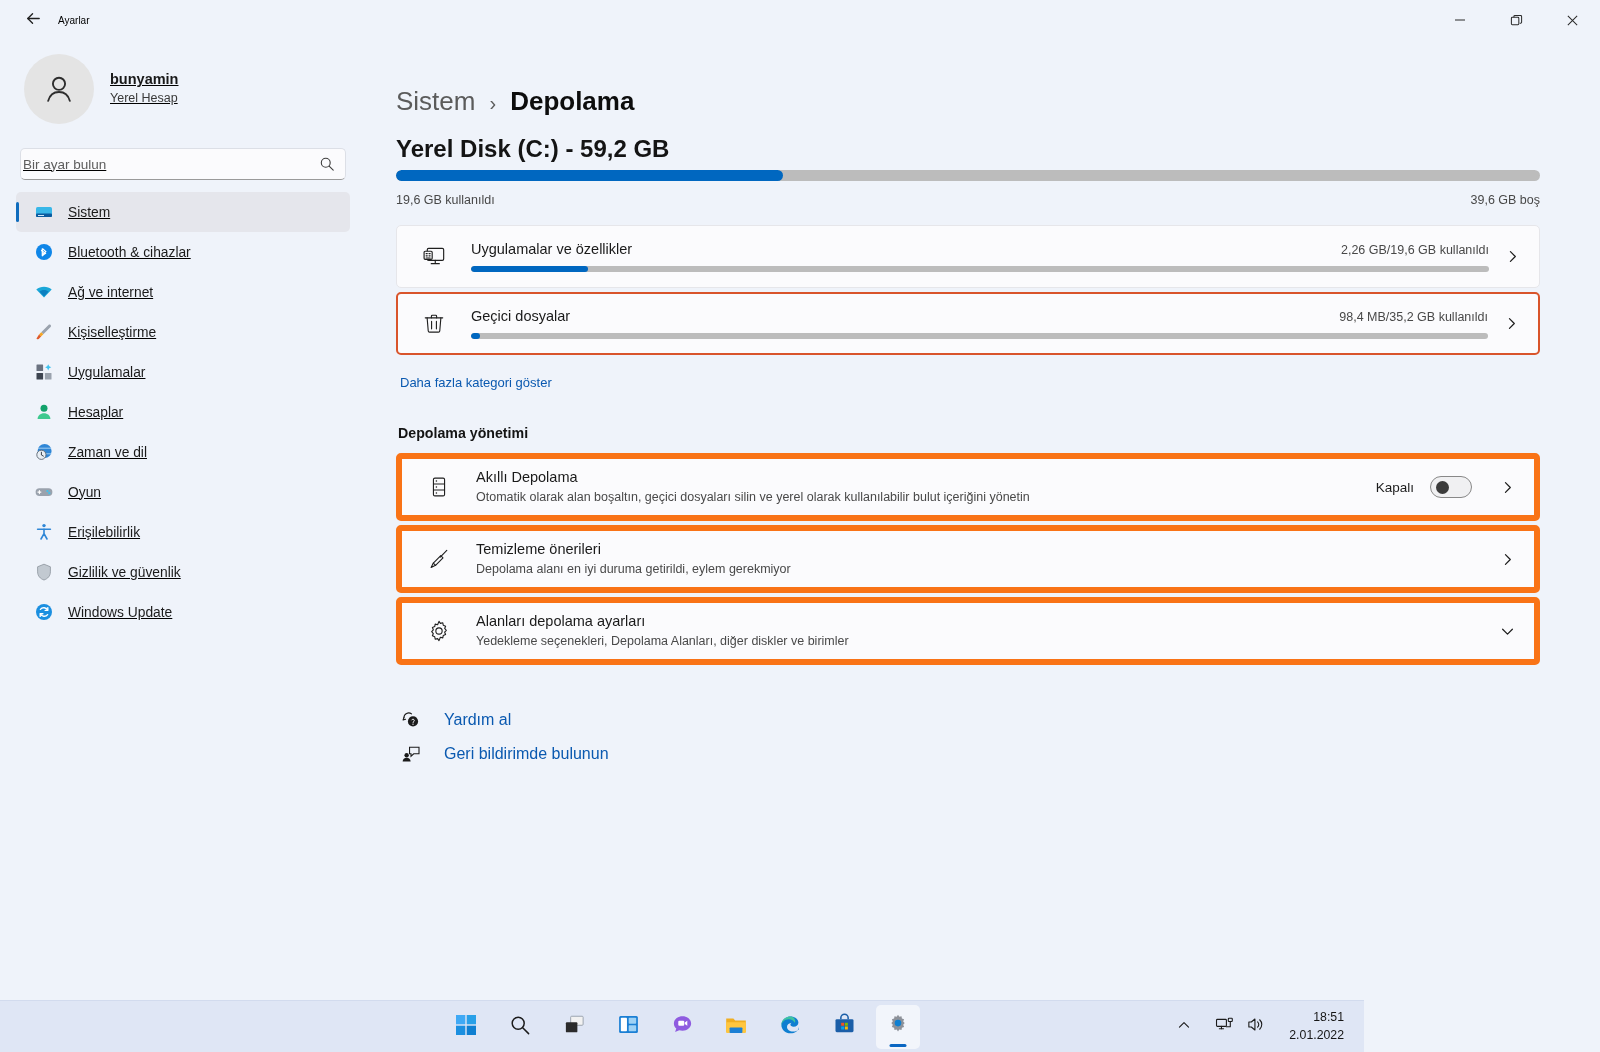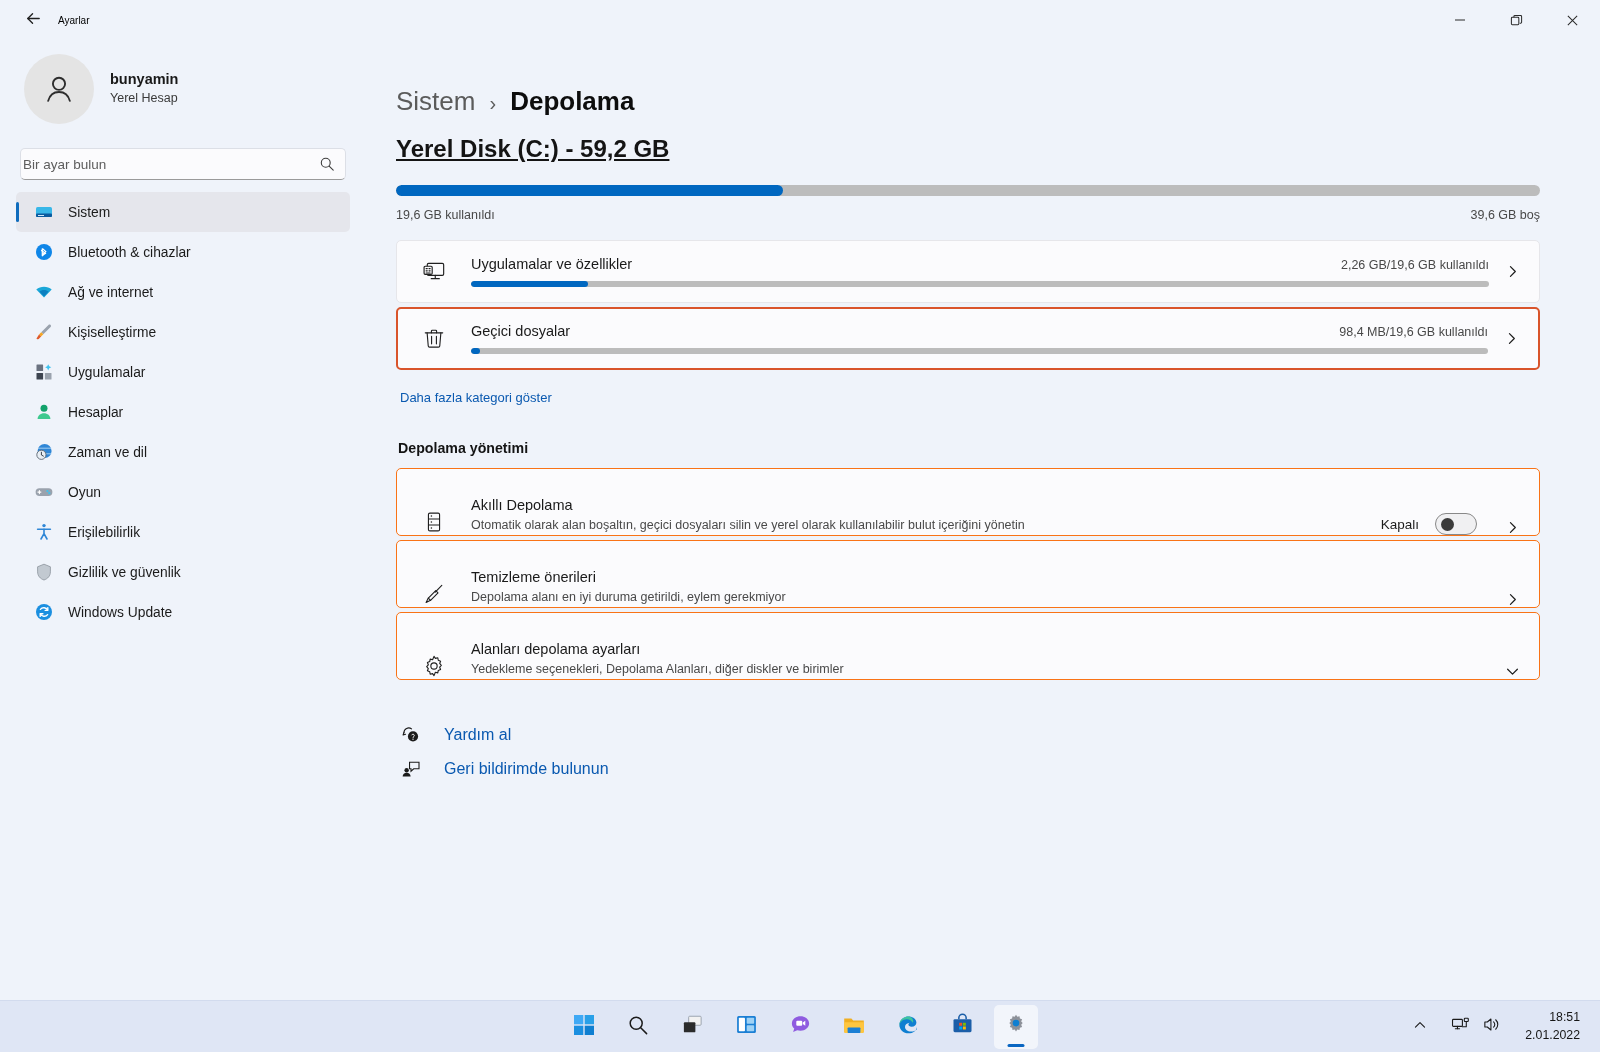--- a/index.html
+++ b/index.html
@@ -59,20 +59,21 @@
     min-height: 0;
   }
 
   
   .sidebar {
     width: 366px;
     flex: 0 0 366px;
     background: #eff3fa;
     padding: 0 16px;
     overflow: hidden;
+    text-decoration: underline;
   }
   .account {
     display: flex;
     align-items: center;
     gap: 16px;
     padding: 14px 8px 10px 8px;
   }
   .avatar {
     width: 70px; height: 70px;
     border-radius: 50%;
@@ -161,22 +162,21 @@
     margin-bottom: 18px;
   }
   .bc-parent { color: #5b5b5b; cursor: pointer; }
   .bc-sep { color: #5b5b5b; font-size: 20px; }
   .bc-current { color: #0d0d0d; font-weight: bold; }
 
   .disk-title {
     font-size: 24px;
     font-weight: bold;
     color: #141414;
-    margin-bottom: 22px;
-    text-decoration: underline;
+    margin-bottom: 7px;
   }
   .diskbar-track {
     height: 11px;
     border-radius: 6px;
     background: #bcbcbc;
     overflow: hidden;
     position: relative;
   }
   .diskbar-fill {
     height: 100%;
@@ -254,25 +254,25 @@
 
   .section-head {
     margin: 34px 0 12px 2px;
     font-size: 14.2px;
     font-weight: bold;
     color: #141414;
   }
 
   .mgmt-card {
     background: #fbfbfd;
-    border: 1px solid #f97316;
+    border: 6px solid #f97316;
     border-radius: 5px;
     min-height: 68px;
     display: flex;
-    align-items: flex-end;
+    align-items: center;
     padding: 0 14px 0 20px;
     margin-bottom: 4px;
     cursor: pointer;
   }
   .mgmt-title { font-size: 14.5px; color: #1a1a1a; line-height: 1.45; }
   .mgmt-sub { font-size: 12.5px; color: #494949; line-height: 1.5; }
   .toggle-wrap {
     display: flex;
     align-items: center;
     gap: 16px;
@@ -306,21 +306,21 @@
     cursor: pointer;
     width: fit-content;
   }
   .flink-ico { width: 22px; display:flex; align-items:center; justify-content:center; color:#1b1b1b; }
   .flink-text { font-size: 16px; color: #0a59b0; }
 
   
   .taskbar {
     position: absolute;
     left: 0; bottom: 0;
-    width: 1600px; height: 52px;
+    width: 1364px; height: 52px;
     background: #dfe6f5;
     border-top: 1px solid #d2dbee;
     display: flex;
     align-items: center;
     margin-top: 24px;
   }
   .tb-center {
     position: absolute;
     left: 50%;
     transform: translateX(-50%);
@@ -607,21 +607,21 @@
             <svg width="26" height="26" viewBox="0 0 28 28" fill="none" stroke="currentColor" stroke-width="1.2" stroke-linecap="round" stroke-linejoin="round">
               <path d="M4.6 7.4h18.8"></path>
               <path d="M11.2 7.4V5.6a1 1 0 0 1 1-1h3.6a1 1 0 0 1 1 1v1.8"></path>
               <path d="M6.6 7.4l1.2 14.1a1.4 1.4 0 0 0 1.4 1.3h9.6a1.4 1.4 0 0 0 1.4-1.3l1.2-14.1"></path>
               <path d="M11.4 11.2v8M16.6 11.2v8"></path>
             </svg>
           </span>
           <div class="card-body">
             <div class="card-row1">
               <span class="card-title">Geçici dosyalar</span>
-              <span class="card-value">98,4 MB/19,6 GB kullanıldı</span>
+              <span class="card-value">98,4 MB/35,2 GB kullanıldı</span>
             </div>
             <div class="card-bar-track">
               <div class="card-bar-fill" id="catFill1" style="width: 0.9%;"></div>
             </div>
           </div>
           <span class="chev">
             <svg width="15" height="15" viewBox="0 0 16 16" fill="none" stroke="currentColor" stroke-width="1.3" stroke-linecap="round" stroke-linejoin="round">
                 <path d="M5.8 2.8L11 8l-5.2 5.2"></path>
               </svg>
           </span>

